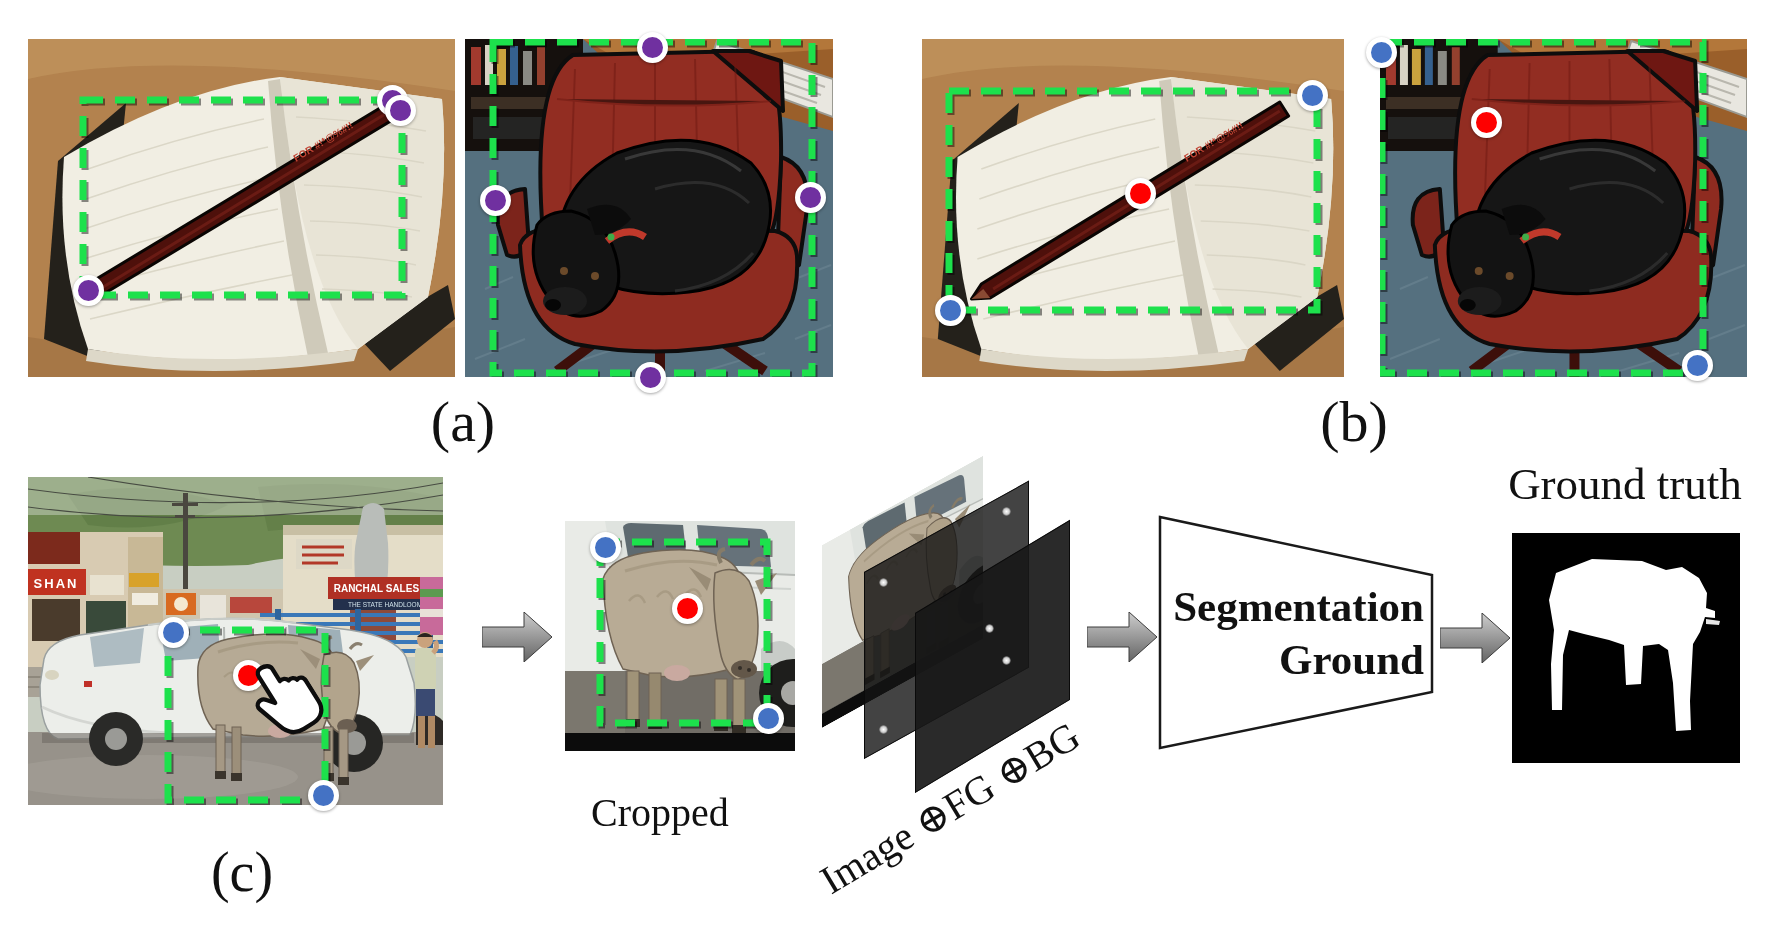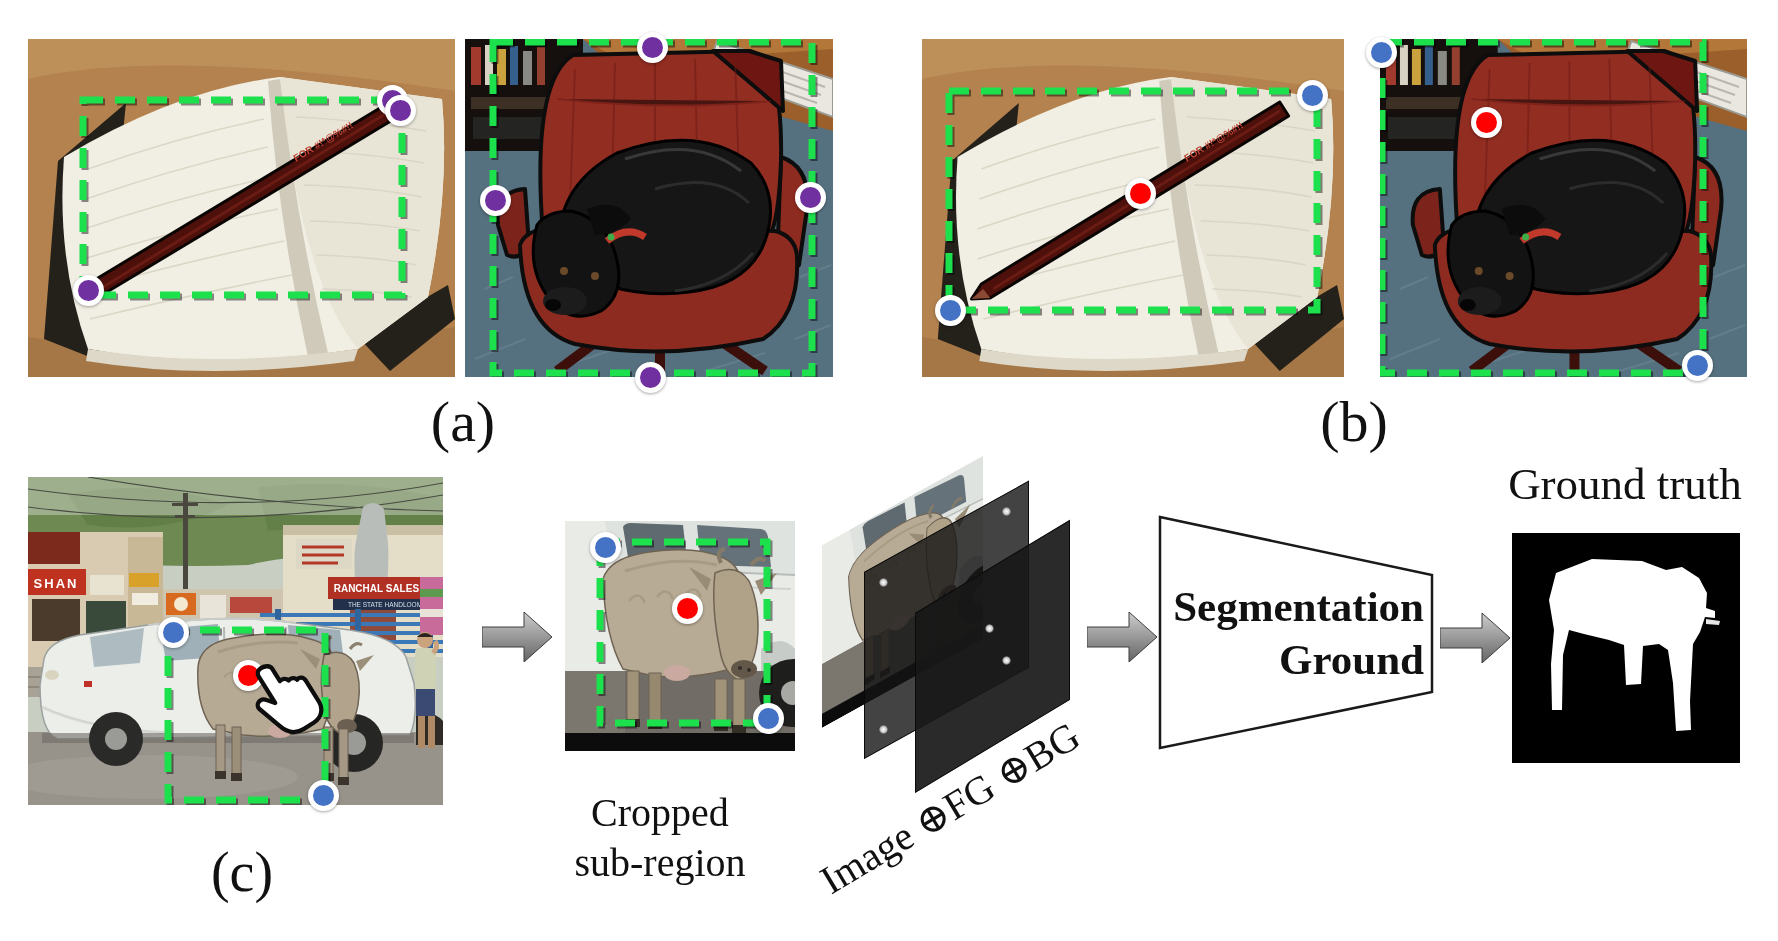--- a/index.html
+++ b/index.html
@@ -368,21 +368,20 @@
     <svg class="overlay" viewBox="0 0 230 230" preserveAspectRatio="none">
       <rect class="bboxsh" x="37" y="23" width="167" height="181"></rect>
       <rect class="bbox" x="35" y="21" width="167" height="181"></rect>
     </svg>
     <div class="dot dot-blue" style="left:24.5px;top:10.5px"></div>
     <div class="dot dot-blue" style="left:187.5px;top:181.5px"></div>
     <div class="dot dot-red" style="left:106.5px;top:71.5px"></div>
   </div>
   <div class="cap" style="left:535px;top:788px;width:250px;font-size:40px;line-height:50px">
     <span>Cropped</span><br>
-    <span>sub-region</span>
   </div>
 
   <div class="layer" style="left:822px;top:545px;width:161px;height:183px;transform:skewY(-29deg);z-index:2;overflow:hidden">
     <svg style="display:block;width:100%;height:100%" viewBox="0 0 230 230" preserveAspectRatio="none">
         <use href="#scene-crop"></use>
       </svg>
   </div>
   <div class="layer" style="left:864px;top:572px;width:163px;height:185px;transform:skewY(-29deg);
        background:rgba(20,20,20,.8);border:1px solid #0a0a0a;z-index:3"></div>
   <div class="layer" style="left:915px;top:613px;width:153px;height:178px;transform:skewY(-31deg);

